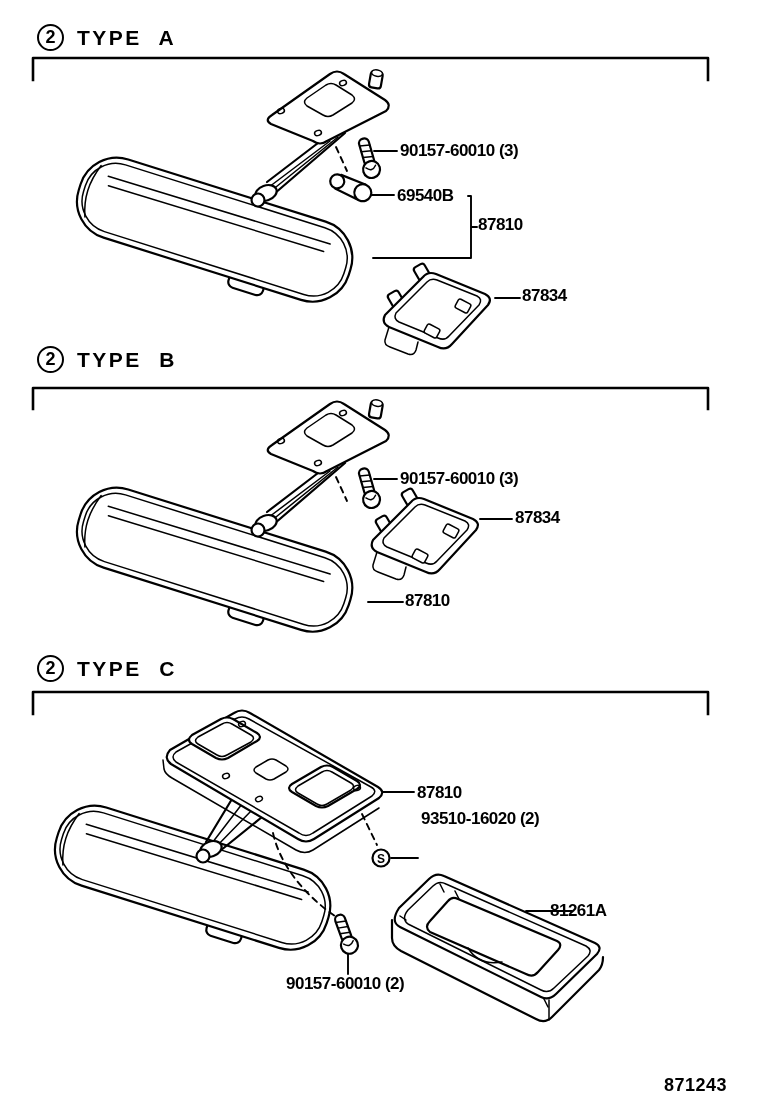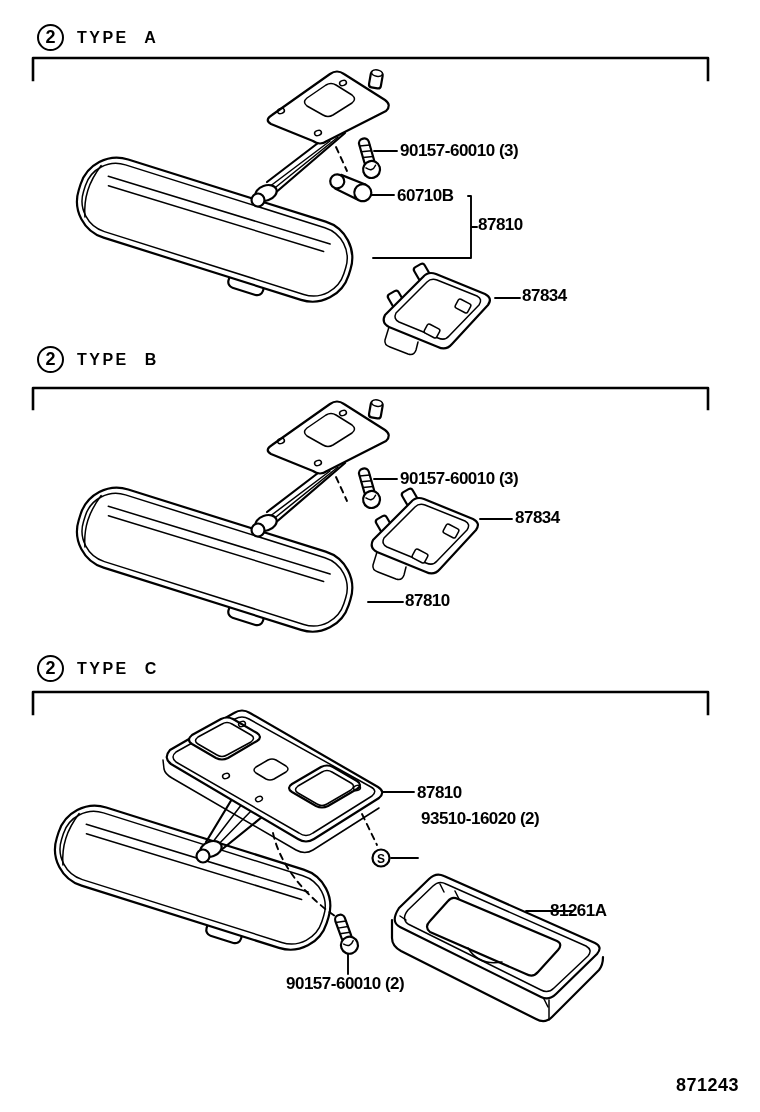--- a/index.html
+++ b/index.html
@@ -9,23 +9,23 @@
   svg *{stroke:#000;fill:none;stroke-width:2.2;stroke-linecap:round;stroke-linejoin:round;}
   svg .f{fill:#ffffff;}
   svg .thin{stroke-width:1.5;}
   svg .leader path, svg .leader{stroke-width:1.9;}
   svg .bracket{stroke-width:2.6;stroke-linecap:square;}
   svg .dash{stroke-dasharray:6 5;stroke-width:1.9;}
   svg text{stroke:none;fill:#000;font-family:"Liberation Sans",sans-serif;font-weight:700;font-size:12px;}
   .sec-head{position:absolute;display:flex;align-items:center;gap:13px;}
   .marker{display:flex;align-items:center;justify-content:center;width:27px;height:27px;
           border:2.2px solid #000;border-radius:50%;font-size:18px;font-weight:700;box-sizing:border-box;}
-  .sec-title{font-size:16px;font-weight:700;letter-spacing:2.5px;word-spacing:9px;white-space:nowrap;}
+  .sec-title{font-size:21px;font-weight:700;letter-spacing:2.5px;word-spacing:9px;white-space:nowrap;}
   .plabel{position:absolute;font-size:17px;font-weight:700;letter-spacing:-0.5px;white-space:nowrap;line-height:1;}
-  .footer-num{font-size:18px;letter-spacing:0.5px;margin-left:12px;}
+  .footer-num{font-size:18px;letter-spacing:0.5px;}
 </style>
 </head>
 <body>
 
 <div class="stage">
 
   <svg width="760" height="1112" viewBox="0 0 760 1112">
     <defs>
       <g id="sym-mirror">
         <rect x="170" y="74" width="36" height="17" rx="6" class="f"></rect>
@@ -167,21 +167,21 @@
   <div class="sec-head" style="left:37px;top:346px">
     <span class="marker">2</span>
     <span class="sec-title">TYPE B</span>
   </div>
   <div class="sec-head" style="left:37px;top:655px">
     <span class="marker">2</span>
     <span class="sec-title">TYPE C</span>
   </div>
 
   <div class="plabel" style="left:400px;top:142px">90157-60010 (3)</div>
-  <div class="plabel" style="left:397px;top:187px">60710B</div>
+  <div class="plabel" style="left:397px;top:187px">69540B</div>
   <div class="plabel" style="left:478px;top:216px">87810</div>
   <div class="plabel" style="left:522px;top:287px">87834</div>
 
   <div class="plabel" style="left:400px;top:470px">90157-60010 (3)</div>
   <div class="plabel" style="left:515px;top:509px">87834</div>
   <div class="plabel" style="left:405px;top:592px">87810</div>
 
   <div class="plabel" style="left:417px;top:784px">87810</div>
   <div class="plabel" style="left:421px;top:810px">93510-16020 (2)</div>
   <div class="plabel" style="left:550px;top:902px">81261A</div>

